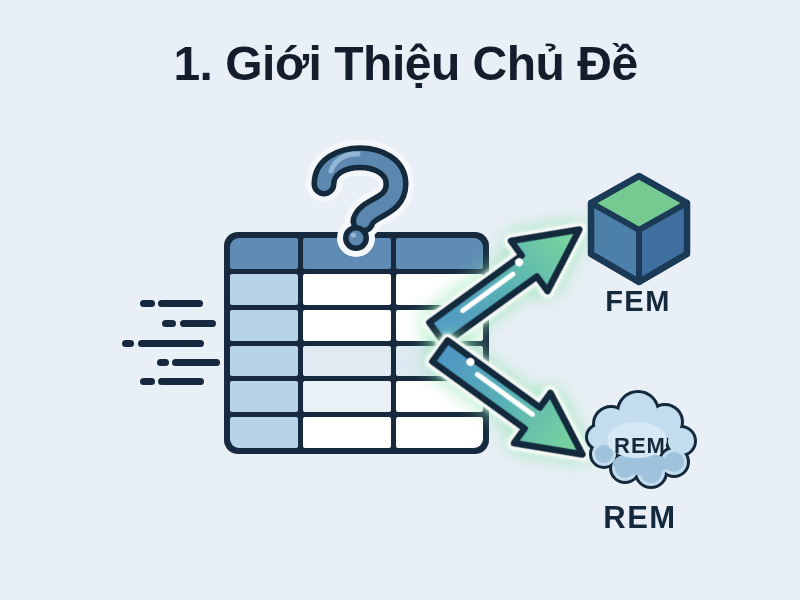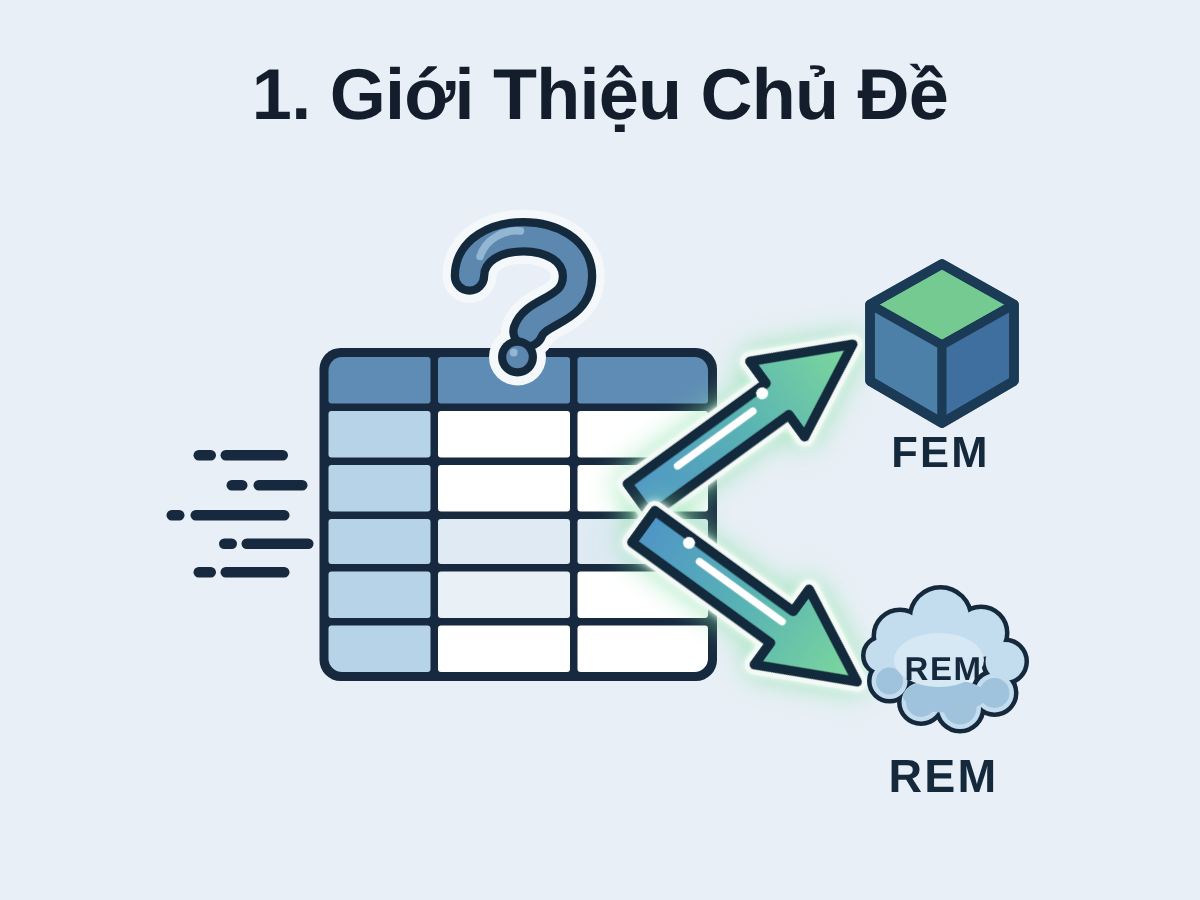--- a/index.html
+++ b/index.html
@@ -1,21 +1,21 @@
 <!DOCTYPE html>
 <html><head>
 <meta charset="utf-8">
 <style>
   html,body{margin:0;padding:0;}
   body{
     width:800px;height:600px;position:relative;overflow:hidden;
     background:#e9eff6;
     font-family:"Liberation Sans", sans-serif;
   }
-  .stage{position:absolute;inset:0;}
+  .stage{position:absolute;inset:0;margin-left:11px;}
   .title{
     position:absolute;top:36px;left:0;width:100%;
     text-align:center;
     font-size:48px;font-weight:bold;letter-spacing:-0.5px;
     color:#131d2b;
   }
   
   .tbl{
     position:absolute;left:213px;top:232px;width:265px;height:222px;
     box-sizing:border-box;

